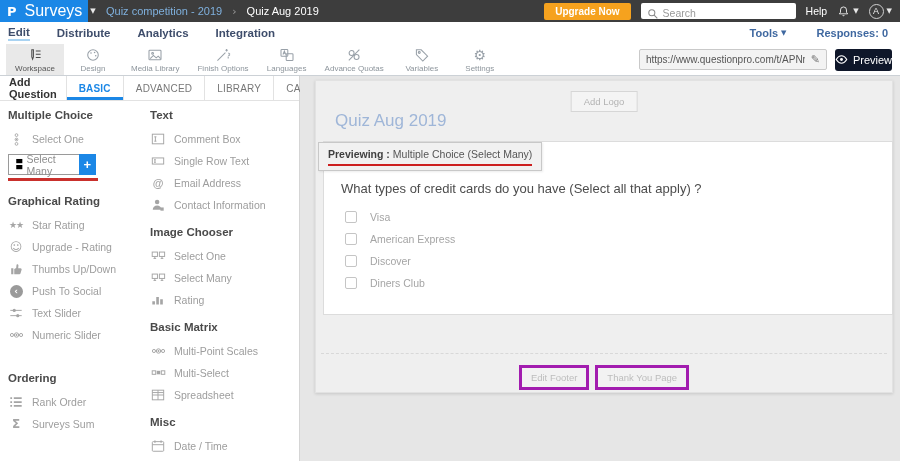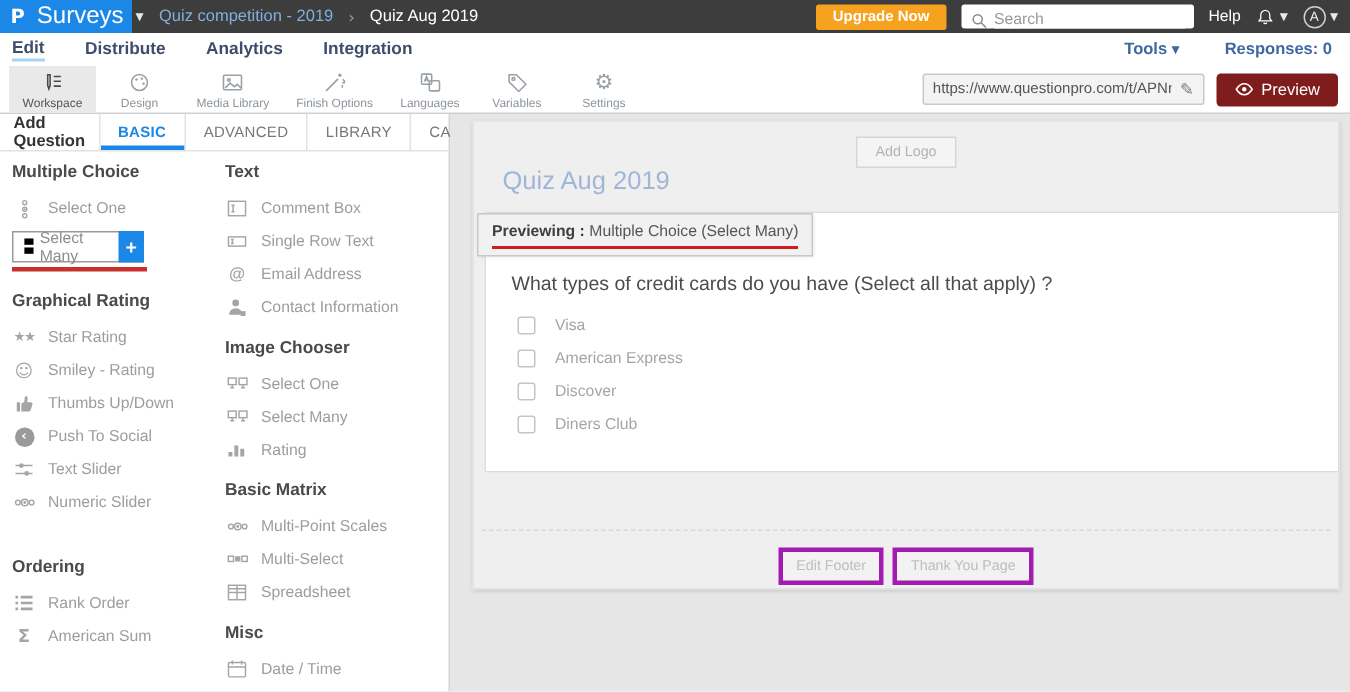--- a/index.html
+++ b/index.html
@@ -39,21 +39,21 @@
   .tool { display:flex; flex-direction:column; align-items:center; justify-content:center; gap:1px; padding:0 9px; color:#8d959c; font-size:8px; cursor:pointer; min-width:58px; }
   .tool.active { background:#e9e9e9; color:#555; }
   .tool-ic { height:16px; display:flex; align-items:center; }
   .tool svg { stroke:#98a0a8; fill:none; stroke-width:1.3; }
   .tool.active svg { stroke:#4a4a4a; }
   .tool .gear { font-size:14px; color:#98a0a8; line-height:14px; }
   .url-preview { margin-left:auto; display:flex; align-items:center; gap:8px; padding-right:8px; }
   .urlbox { width:188px; height:21px; background:#f3f3f3; border:1px solid #c9c9c9; border-radius:2px; display:flex; align-items:center; }
   .urlbox .url { flex:1; padding:0 6px; font-size:10px; color:#555; white-space:nowrap; overflow:hidden; }
   .urlbox .pencil { padding:0 6px; color:#777; font-size:11px; cursor:pointer; }
-  .preview-btn { background:#7f1d1d; border:none; color:#fff; font-size:11px; height:22px; padding:0 12px; border-radius:3px; display:flex; align-items:center; gap:5px; cursor:pointer; font-family:"Liberation Sans",sans-serif; }
+  .preview-btn { background:#0f172a; border:none; color:#fff; font-size:11px; height:22px; padding:0 0; border-radius:3px; display:flex; align-items:center; gap:5px; cursor:pointer; font-family:"Liberation Sans",sans-serif; }
   .preview-btn svg { stroke:#fff; fill:none; stroke-width:1.3; }
 
   
   .main { display:flex; height:385px; background:#e6e6e6; }
 
   
   .sidepanel { width:300px; background:#fff; border-right:1px solid #d5d5d5; display:flex; flex-direction:column; }
   .panel-head { height:25px; display:flex; align-items:stretch; border-bottom:1px solid #e2e2e2; flex:none; }
   .panel-title { display:flex; align-items:center; padding:0 9px; font-weight:bold; color:#333; font-size:11px; }
   .ptab { display:flex; align-items:center; padding:0 12px; color:#777; font-size:10px; border-left:1px solid #e2e2e2; cursor:pointer; letter-spacing:.2px; }
@@ -196,20 +196,30 @@
           <rect x="2.5" y="3" width="8.5" height="8.5" rx="1"></rect>
           <rect x="9" y="8.5" width="8.5" height="8.5" rx="1"></rect>
           <path d="M5 9.3l1.7-4.2 1.7 4.2M5.6 7.9h2.2"></path>
         </svg>
       </span>
     <span>Languages</span>
   </div>
   <div class="tool">
     <span class="tool-ic">
         <svg width="16" height="16" viewBox="0 0 20 20">
+          <circle cx="7" cy="7.5" r="3.1"></circle>
+          <circle cx="13.2" cy="12.6" r="3.1"></circle>
+          <path d="M3.5 16.8l13.2-13.4"></path>
+        </svg>
+      </span>
+    <span>Advance Quotas</span>
+  </div>
+  <div class="tool">
+    <span class="tool-ic">
+        <svg width="16" height="16" viewBox="0 0 20 20">
           <path d="M3 3.5h6l8 8-6 6-8-8z"></path>
           <circle cx="6.6" cy="7" r="1.2"></circle>
         </svg>
       </span>
     <span>Variables</span>
   </div>
   <div class="tool">
     <span class="tool-ic gear glyph">⚙</span>
     <span>Settings</span>
   </div>
@@ -268,21 +278,21 @@
         </div>
         <div class="red-line"></div>
 
         <div class="psec-title">Graphical Rating</div>
         <div class="pitem">
           <span class="ic star-g glyph">★★</span>
           <span>Star Rating</span>
         </div>
         <div class="pitem">
           <span class="ic smiley-g glyph">☺</span>
-          <span>Smiley - Rating</span>
+          <span>Upgrade - Rating</span>
         </div>
         <div class="pitem">
           <span class="ic">
               <svg width="14" height="14" viewBox="0 0 16 16">
                 <path class="f" d="M2.5 7H5v7H2.5zM6 14V8l2.2-1.2.4-3.6c.1-1.1 2.2-.9 2.2.6L10.5 7h2.6c1 0 1.6.9 1.3 1.8l-1.2 4c-.2.7-.9 1.2-1.6 1.2z"></path>
               </svg>
             </span>
           <span>Thumbs Up/Down</span>
         </div>
         <div class="pitem">
@@ -318,21 +328,21 @@
           <span class="ic">
               <svg width="14" height="14" viewBox="0 0 16 16" style="stroke-width:2">
                 <path d="M5.5 3.5h9M5.5 8h9M5.5 12.5h9"></path>
                 <path d="M1.5 3.5h2M1.5 8h2M1.5 12.5h2"></path>
               </svg>
             </span>
           <span>Rank Order</span>
         </div>
         <div class="pitem">
           <span class="ic sigma-g glyph">Σ</span>
-          <span>American Sum</span>
+          <span>Surveys Sum</span>
         </div>
 
       </div>
 
       <div class="pcol2">
         <div class="psec-title first">Text</div>
         <div class="pitem">
           <span class="ic">
               <svg width="14" height="14" viewBox="0 0 16 16">
                 <rect x="1.5" y="2.5" width="13" height="11"></rect>

